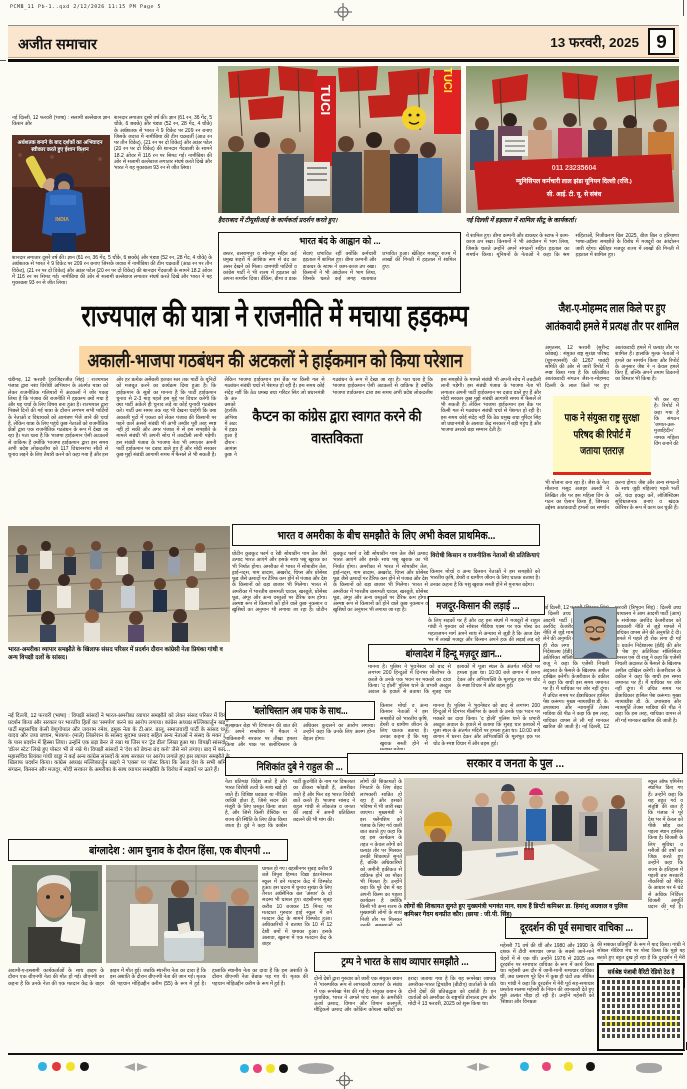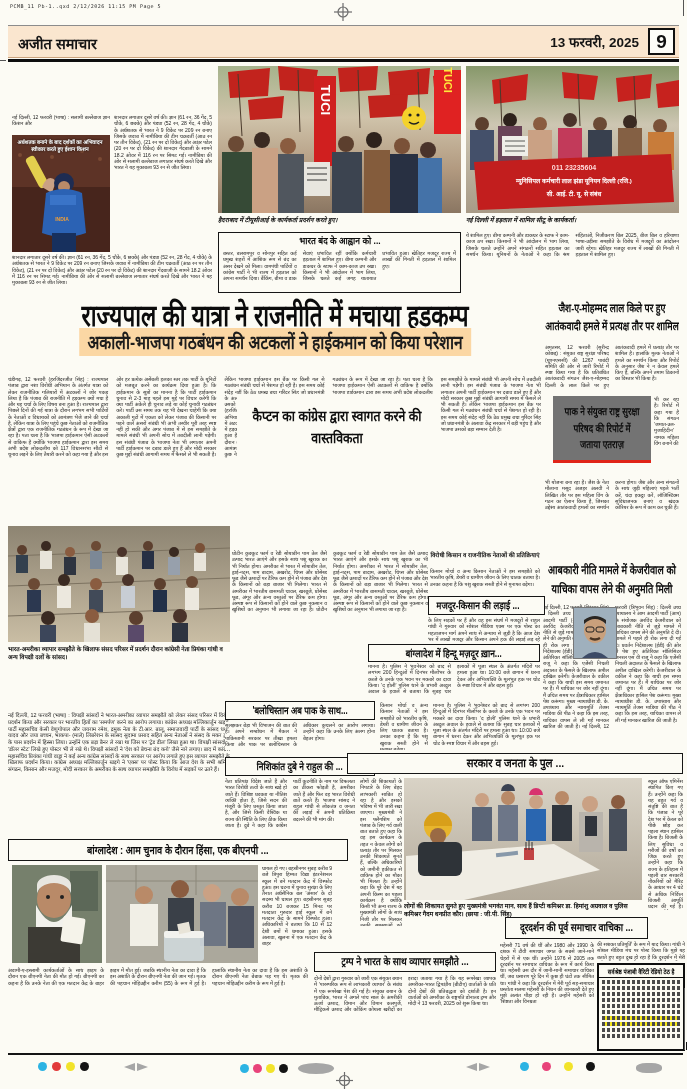--- a/index.html
+++ b/index.html
@@ -190,42 +190,39 @@
           <line x1="39" y1="85" x2="59" y2="85"></line>
         </g>
     </svg>
   </div>
   <div class="abs cap" style="left:466px;top:216px;width:213px;height:13px;font-style:italic">नई दिल्ली में हड़ताल में शामिल सीटू के कार्यकर्ता।</div>
   <div class="abs bt bt2" style="left:466px;top:232px;width:213px;height:60px">ये शामिल हुए। बीमा कम्पनी और डाकघर के स्टाफ ने काम-काज ठप रखा। किसानों ने भी आंदोलन में भाग लिया, जिसके चलते उन्होंने अपने संगठनों सहित हड़ताल का समर्थन किया। यूनियनों के नेताओं ने कहा कि श्रम संहिताओं, निजीकरण बिल 2025, बीज बिल व हरियाणा भाषा-उड़ीसा समझौते के विरोध में मजदूरों का आंदोलन जारी रहेगा। खेतिहर मजदूर राज्य में लाखों की गिनती में हड़ताल में शामिल हुए।</div>
 
   <div class="abs" style="left:8px;top:294px;width:533px;height:48px;overflow:visible">
     <div class="nwc" style="transform:translateX(-50%) scaleX(.75);font-size:30px;font-weight:900;color:#0b0b0b">राज्यपाल की यात्रा ने राजनीति में मचाया हड़कम्प</div>
   </div>
-  <div class="abs" style="left:8px;top:328px;width:533px;height:43px;overflow:visible;text-align:center">
+  <div class="abs" style="left:8px;top:346px;width:533px;height:43px;overflow:visible;text-align:center">
     <div class="nwc" style="transform:translateX(-50%) scaleX(.82);font-size:19px;font-weight:800;color:#1c1c1c;background:#fbd7a4;padding:1px 10px">अकाली-भाजपा गठबंधन की अटकलों ने हाईकमान को किया परेशान</div>
   </div>
 
   <div class="abs bt bt5" style="left:8px;top:376px;width:533px;height:146px">चंडीगढ़, 12 फरवरी (हरजिंदरजीत सिंह) : राज्यपाल पंजाब द्वारा नशा विरोधी अभियान के अंतर्गत यात्रा को लेकर राजनीतिक गलियारों में अटकलों ने जोर पकड़ लिया है कि पंजाब की राजनीति में हड़कम्प क्यों मचा है और यह चर्चा के लिए विषय बना हुआ है। राज्यपाल द्वारा पिछले दिनों की गई यात्रा के दौरान लगभग सभी पार्टियों के नेताओं व विधायकों को आमंत्रण भेजे जाने की चर्चा है, लेकिन यात्रा के लिए पहुंचे कुछ नेताओं को राजनीतिक क्षेत्रों द्वारा एक राजनीतिक गठबंधन के रूप में देखा जा रहा है। पता चला है कि भाजपा हाईकमान ऐसी अटकलों से वाकिफ है क्योंकि भाजपा हाईकमान द्वारा इस समय अभी प्रदेश लोकदलीय को 117 विधानसभा सीटों से चुनाव लड़ने के लिए तैयारी करने को कहा गया है और इस ओर हर प्रत्येक असेंबली हलका स्तर तक पार्टी के यूनिटों को मजबूत करने का कार्यक्रम दिया हुआ है। कि हाईकमान के सूत्रों का मानना है कि पार्टी हाईकमान चुनाव से 2-3 माह पहले इस मुद्दे पर विचार करेगी कि क्या पार्टी अकेले ही चुनाव लड़े या कोई चुनावी गठबंधन करे। पार्टी उस समय तक यह भी देखना चाहेगी कि क्या अकाली गुटों में एकता को लेकर पंजाब की किसानी पर पड़ने वाले असरों संबंधी भी अभी तस्वीर पूरी तरह स्पष्ट नहीं हो सकी और अगर पंजाब में से इस समझौते के मामले संबंधी भी अपनी सोच में तबदीली लानी पड़ेगी। इस संबंधी पंजाब के भाजपा नेता भी लगातार अपनी पार्टी हाईकमान पर दबाव डाले हुए हैं और मोदी सरकार कुछ मुद्दों संबंधी आगामी समय में फैसले ले भी सकती है। लेकिन भाजपा हाईकमान इस बैंक पर किसी गल से गठबंधन संबंधी चर्चा से पेशगत हो रही है। इस समय कोई संदेह नहीं कि ठेठ प्रमुख बचा गुरिंदर सिंह जो प्रधानमंत्री के अलावा केंद्र सरकार में बड़ी पहुंच है और भाजपा उसको बड़ा सम्मान देती है। चंडीगढ़, 12 फरवरी (हरजिंदरजीत सिंह) : राज्यपाल पंजाब द्वारा नशा विरोधी अभियान के अंतर्गत यात्रा को लेकर राजनीतिक गलियारों में अटकलों ने जोर पकड़ लिया है कि पंजाब की राजनीति में हड़कम्प क्यों मचा है और यह चर्चा के लिए विषय बना हुआ है। राज्यपाल द्वारा पिछले दिनों की गई यात्रा के दौरान लगभग सभी पार्टियों के नेताओं व विधायकों को आमंत्रण भेजे जाने की चर्चा है, लेकिन यात्रा के लिए पहुंचे कुछ नेताओं को राजनीतिक क्षेत्रों द्वारा एक राजनीतिक गठबंधन के रूप में देखा जा रहा है। पता चला है कि भाजपा हाईकमान ऐसी अटकलों से वाकिफ है क्योंकि भाजपा हाईकमान द्वारा इस समय अभी प्रदेश लोकदलीय को 117 विधानसभा सीटों से चुनाव लड़ने के लिए तैयारी करने को कहा गया है और इस ओर हर प्रत्येक असेंबली हलका स्तर तक पार्टी के यूनिटों को मजबूत करने का कार्यक्रम दिया हुआ है। कि हाईकमान के सूत्रों का मानना है कि पार्टी हाईकमान चुनाव से 2-3 माह पहले इस मुद्दे पर विचार करेगी कि क्या पार्टी अकेले ही चुनाव लड़े या कोई चुनावी गठबंधन करे। पार्टी उस समय तक यह भी देखना चाहेगी कि क्या अकाली गुटों में एकता को लेकर पंजाब की किसानी पर पड़ने वाले असरों संबंधी भी अभी तस्वीर पूरी तरह स्पष्ट नहीं हो सकी और अगर पंजाब में से इस समझौते के मामले संबंधी भी अपनी सोच में तबदीली लानी पड़ेगी। इस संबंधी पंजाब के भाजपा नेता भी लगातार अपनी पार्टी हाईकमान पर दबाव डाले हुए हैं और मोदी सरकार कुछ मुद्दों संबंधी आगामी समय में फैसले ले भी सकती है। लेकिन भाजपा हाईकमान इस बैंक पर किसी गल से गठबंधन संबंधी चर्चा से पेशगत हो रही है। इस समय कोई संदेह नहीं कि ठेठ प्रमुख बचा गुरिंदर सिंह जो प्रधानमंत्री के अलावा केंद्र सरकार में बड़ी पहुंच है और भाजपा उसको बड़ा सम्मान देती है।</div>
   <div class="abs hl" style="left:545px;top:299px;width:134px;height:42px">
     <div style="width:172px;margin-left:-19px;transform:scaleX(.78);transform-origin:center top;font-size:11.5px;line-height:1.6">जैश-ए-मोहम्मद लाल किले पर हुए आतंकवादी हमले में प्रत्यक्ष तौर पर शामिल</div>
   </div>
 
   <div class="abs" style="left:237px;top:394px;width:200px;height:66px;background:#fcfbf4;display:flex;align-items:center;justify-content:center">
     <div class="hl" style="width:236px;transform:scaleX(.85);font-size:14.5px;line-height:1.55">कैप्टन का कांग्रेस द्वारा स्वागत करने की वास्तविकता</div>
   </div>
   <div class="abs bt bt2" style="left:545px;top:344px;width:134px;height:50px">अमृतसर, 12 फरवरी (सुरीन्द्र कोछड़) : संयुक्त राष्ट्र सुरक्षा परिषद (यूएनएससी) की 1267 पाबंदी समिति की ओर से जारी रिपोर्ट में स्पष्ट किया गया है कि प्रतिबंधित आतंकवादी संगठन जैश-ए-मोहम्मद दिल्ली के लाल किले पर हुए आतंकवादी हमले में प्रत्यक्ष तौर पर शामिल है। हालांकि मुल्क नेताओं ने हमले का समर्थन किया और रिपोर्ट के अनुसार जैश ने न केवल हमले किए हैं, बल्कि अपने तमाम ठिकानों का विस्तार भी किया है।</div>
-  <div class="abs" style="left:553px;top:396px;width:98px;height:67px;background:#737373;border-bottom:3px solid #e02418;display:flex;align-items:center;justify-content:center">
+  <div class="abs" style="left:553px;top:396px;width:98px;height:79px;background:#fef9c3;border-bottom:3px solid #e02418;display:flex;align-items:center;justify-content:center">
     <div class="hl" style="width:120px;transform:scaleX(.8);font-size:10.5px;line-height:1.6">पाक ने संयुक्त राष्ट्र सुरक्षा परिषद की रिपोर्ट में जताया एतराज़</div>
   </div>
   <div class="abs bt" style="left:654px;top:396px;width:25px;height:79px">भी कर रहा है। रिपोर्ट में कहा गया है कि संगठन 'जमात-उल-मुजाहिदीन' नामक महिला विंग बनाने की</div>
   <div class="abs bt bt2" style="left:545px;top:479px;width:134px;height:80px">भी योजना बना रहा है। जैश के नेता मौलाना मसूद अजहर अलवी ने लिखित तौर पर इस महिला विंग के गठन का ऐलान किया है, जिसका उद्देश्य आतंकवादी हमलों का समर्थन करना होगा। जैश और अन्य संगठनों के साथ जुड़ी महिलाएं पहले भर्ती करें, चंदा इकट्ठा करें, लॉजिस्टिक्स सुविधाजनक बनाएं व खंदक कोरियर के रूप में काम कर चुकी हैं।</div>
 
-  <div class="abs hl" style="left:543px;top:561px;width:138px;height:41px">
-    <div style="width:178px;margin-left:-20px;transform:scaleX(.775);transform-origin:center top;font-size:12px;line-height:1.6">आबकारी नीति मामले में केजरीवाल को याचिका वापस लेने की अनुमति मिली</div>
-  </div>
   <div class="abs bt bt2" style="left:543px;top:604px;width:138px;height:146px">नई दिल्ली, 12 फरवरी (त्रिभुवन सिंह) : दिल्ली उच्च न्यायालय ने आम आदमी पार्टी (आप) के संयोजक अरविंद केजरीवाल को आबकारी नीति से जुड़े मामले में याचिका वापस लेने की अनुमति दे दी। मामले में पहले ही रोक लगा दी गई है। प्रवर्तन निदेशालय (ईडी) की ओर से पेश हुए अतिरिक्त सॉलिसिटर जनरल एस वी राजू ने कहा कि एजेंसी निचली अदालत के फैसले के खिलाफ अपील दाखिल करेगी। केजरीवाल के वकील ने कहा कि याची इस समय जमानत पर हैं। मैं याचिका पर जोर नहीं दूंगा। मैं उचित समय पर क्षेत्राधिकार हासिल पेश करूंगा। मुख्य न्यायाधीश डी. के. उपाध्याय और न्यायमूर्ति तेजस माडिया की पीठ ने कहा कि इस तरह, याचिका वापस ले ली गई मानकर खारिज की जाती है। नई दिल्ली, 12 फरवरी (त्रिभुवन सिंह) : दिल्ली उच्च न्यायालय ने आम आदमी पार्टी (आप) के संयोजक अरविंद केजरीवाल को आबकारी नीति से जुड़े मामले में याचिका वापस लेने की अनुमति दे दी। मामले में पहले ही रोक लगा दी गई है। प्रवर्तन निदेशालय (ईडी) की ओर से पेश हुए अतिरिक्त सॉलिसिटर जनरल एस वी राजू ने कहा कि एजेंसी निचली अदालत के फैसले के खिलाफ अपील दाखिल करेगी। केजरीवाल के वकील ने कहा कि याची इस समय जमानत पर हैं। मैं याचिका पर जोर नहीं दूंगा। मैं उचित समय पर क्षेत्राधिकार हासिल पेश करूंगा। मुख्य न्यायाधीश डी. के. उपाध्याय और न्यायमूर्ति तेजस माडिया की पीठ ने कहा कि इस तरह, याचिका वापस ले ली गई मानकर खारिज की जाती है।</div>
   <div class="abs photo" style="left:573px;top:607px;width:44px;height:52px;border:1px solid #777">
     <svg width="42" height="50" viewBox="0 0 42 50">
       <rect width="42" height="50" fill="#9fb0bd"></rect>
       <path d="M8 50 q13 -12 26 0 z" fill="#3c4a66"></path>
       <ellipse cx="21" cy="22" rx="11" ry="13" fill="#c9a07c"></ellipse>
       <path d="M10 16 q11 -10 22 0 l0 -4 q-11 -8 -22 0z" fill="#2a2622"></path>
       <rect x="12" y="19" width="8" height="5" rx="2" fill="none" stroke="#222" stroke-width="1"></rect>
       <rect x="22" y="19" width="8" height="5" rx="2" fill="none" stroke="#222" stroke-width="1"></rect>
       <path d="M16 30 q5 3 10 0" stroke="#4a3524" stroke-width="2.4" fill="none"></path>
@@ -282,20 +279,23 @@
         <circle cx="128" cy="92" r="7" fill="#5c3f2e"></circle>
           <rect x="120" y="99" width="16" height="17" fill="#5a4a6a"></rect>
         <circle cx="172" cy="90" r="7" fill="#4a332a"></circle>
           <rect x="164" y="97" width="16" height="19" fill="#2e3440"></rect>
       </g>
     </svg>
   </div>
   <div class="abs cap" style="left:8px;top:645px;width:222px;height:21px;font-size:6px">भारत-अमरीका व्यापार समझौते के खिलाफ संसद परिसर में प्रदर्शन दौरान कांग्रेसी नेता प्रियंका गांधी व अन्य विपक्षी दलों के सांसद।</div>
   <div class="abs bt" style="left:8px;top:712px;width:222px;height:125px;font-size:5.4px">नई दिल्ली, 12 फरवरी (भाषा) : विपक्षी सांसदों ने भारत-अमरीका व्यापार समझौते को लेकर संसद परिसर में विरोध प्रदर्शन किया और सरकार पर भारतीय हितों का 'समर्पण' करने का आरोप लगाया। कांग्रेस अध्यक्ष मल्लिकार्जुन खड़गे, पार्टी महासचिव केसी वेणुगोपाल और जयराम रमेश, द्रमुक नेता के टी.आर. बालू, समाजवादी पार्टी के सांसद धर्मेंद्र यादव और जया बच्चन, भाकपा- (माले) लिबरेशन के सांसद सुदामा प्रसाद सहित अन्य नेताओं ने संसद के मकर द्वार के पास प्रदर्शन में हिस्सा लिया। उन्होंने एक बड़ा बैनर ले रखा था जिस पर 'ट्रेड डील' लिखा हुआ था। विपक्षी सांसदों ने 'डॉलर स्टेट' लिखे हुए पोस्टर भी ले रखे थे। विपक्षी सांसदों ने 'देश को बेचना बंद करो' जैसे नारे लगाए। बाद में कांग्रेस महासचिव प्रियंका गांधी वाड्रा ने कई अन्य कांग्रेस सांसदों के साथ सरकार पर आरोप लगाते हुए इस व्यापार समझौते के खिलाफ प्रदर्शन किया। कांग्रेस अध्यक्ष मल्लिकार्जुन खड़गे ने 'एक्स' पर पोस्ट किया कि आज देश के सभी श्रमिक संगठन, किसान और मजदूर, मोदी सरकार के अमरीका के साथ व्यापार समझौति के विरोध में सड़कों पर उतरे हैं।</div>
 
+  <div class="abs box" style="left:232px;top:524px;width:308px;height:22px;display:flex;align-items:center;justify-content:center;overflow:visible">
+    <div class="hl nw" style="transform:scaleX(.85);font-size:11px;white-space:nowrap">भारत व अमरीका के बीच समझौते के लिए अभी केवल प्राथमिक...</div>
+  </div>
   <div class="abs bt bt2" style="left:232px;top:550px;width:196px;height:148px">प्रोटीन कुक्कुट फार्म व रेडी सोयाबीन पाम तेल जैसे उत्पाद भारत आएंगे और इसके साथ पशु खुराक का भी निर्यात होगा। अमरीका से भारत में सोयाबीन तेल, ड्राई-नट्स, पाम बादाम, अखरोट, चिप्स और प्रोसेस्ड फूड जैसे उत्पादों पर टैरिफ कम होने से पंजाब और देश के किसानों को बड़ा बाजार भी मिलेगा। भारत से अमरीका में भारतीय बासमती चावल, खरबूजे, प्रोसेस्ड फूड, अंगूर और अन्य वस्तुओं पर टैरिफ कम होगा। अस्पष्ट रूप से किसानों को होने वाले कुछ नुकसान व खुशियों का अनुमान भी लगाया जा रहा है। प्रोटीन कुक्कुट फार्म व रेडी सोयाबीन पाम तेल जैसे उत्पाद भारत आएंगे और इसके साथ पशु खुराक का भी निर्यात होगा। अमरीका से भारत में सोयाबीन तेल, ड्राई-नट्स, पाम बादाम, अखरोट, चिप्स और प्रोसेस्ड फूड जैसे उत्पादों पर टैरिफ कम होने से पंजाब और देश के किसानों को बड़ा बाजार भी मिलेगा। भारत से अमरीका में भारतीय बासमती चावल, खरबूजे, प्रोसेस्ड फूड, अंगूर और अन्य वस्तुओं पर टैरिफ कम होगा। अस्पष्ट रूप से किसानों को होने वाले कुछ नुकसान व खुशियों का अनुमान भी लगाया जा रहा है।</div>
   <div class="abs" style="left:430px;top:551px;width:110px;height:16px;font-size:6px;font-weight:bold;text-align:center;color:#111;overflow:hidden">विरोधी किसान व राजनीतिक नेताओं की प्रतिक्रियाएं</div>
   <div class="abs bt" style="left:430px;top:568px;width:110px;height:26px">किसान मोर्चा व अन्य किसान नेताओं ने इस समझौते को भारतीय कृषि, डेयरी व ग्रामीण जीवन के लिए घातक बताया है। उनका कहना है कि पशु खुराक सस्ती होने से मुनाफा बढ़ेगा।</div>
 
   <div class="abs box" style="left:428px;top:596px;width:117px;height:19px;display:flex;align-items:center;justify-content:flex-start;overflow:visible">
     <div class="hl nw" style="transform:scaleX(.85);font-size:10px;white-space:nowrap">मजदूर-किसान की लड़ाई ...</div>
   </div>
   <div class="abs bt" style="left:428px;top:617px;width:112px;height:25px">के लिए सड़कों पर हैं और वह इस संघर्ष में मजदूरों से राहुल गांधी ने गुरुवार को सोशल मीडिया एक्स पर एक पोस्ट का महताजपन मार्ग अपने साथ से अन्याय से जुड़ी है कि आज देश भर में लाखों मजदूर और किसान अपने हक की लड़ाई लड़ रहे हैं।</div>
 
   <div class="abs box" style="left:368px;top:644px;width:172px;height:18px;display:flex;align-items:center;justify-content:center;overflow:visible">
@@ -355,21 +355,21 @@
           <line x1="122" y1="64" x2="122" y2="72"></line>
           <line x1="125" y1="62" x2="125" y2="72"></line>
           <line x1="128" y1="64" x2="128" y2="72"></line>
         </g>
       <rect x="92" y="74" width="22" height="4" fill="#8899aa" transform="rotate(-6 103 76)"></rect>
     </svg>
   </div>
   <div class="abs cap" style="left:404px;top:902px;width:238px;height:26px;font-size:6.2px">लोगों की शिकायत सुनते हुए मुख्यमंत्री भगवंत मान, साथ हैं डिप्टी कमिश्नर डा. हिमांशु अग्रवाल व पुलिस कमिश्नर गैदम धनप्रीत कौर। (छाया : जी.पी. सिंह)</div>
   <div class="abs bt" style="left:648px;top:778px;width:35px;height:132px">स्कूल ऑफ एमिनेंस स्थापित किए गए हैं। उन्होंने कहा कि यह बहुत गर्व व संतुष्टि की बात है कि पंजाब ने पूरे देश भर में केरल को पीछे छोड़ कर पहला स्थान हासिल किया है। बिजली के लिए सुविधा व मरीजों की वर्षों का जिक्र करते हुए उन्होंने कहा कि राज्य के इतिहास में पहली बार सरकारी नौकरियों को मैरिट के आधार पर 4 घंटे से अधिक निर्विघ्न बिजली आपूर्ति प्रदान की गई है। इस मौके पर मुख्यमंत्री भगवंत मान ने कहा कि राज्य सरकार राज्य की प्रत्येक महिला को 1100 रुपए की वित्तीय सहायता देगी, उचित समय पर यह वायदा भी पूरा किया जाएगा।</div>
 
-  <div class="abs box" style="left:8px;top:839px;width:340px;height:22px;display:flex;align-items:center;justify-content:center;overflow:visible">
+  <div class="abs box" style="left:8px;top:839px;width:280px;height:22px;display:flex;align-items:center;justify-content:flex-end;overflow:visible">
     <div class="hl nw" style="transform:scaleX(.85);font-size:11px;white-space:nowrap">बांग्लादेश : आम चुनाव के दौरान हिंसा, एक बीएनपी ...</div>
   </div>
   <div class="abs photo" style="left:12px;top:865px;width:90px;height:98px">
     <svg width="90" height="98" viewBox="0 0 90 98">
       <rect width="90" height="98" fill="#76806c"></rect>
       <rect x="58" y="6" width="28" height="40" fill="#5c6858"></rect>
       <ellipse cx="42" cy="34" rx="17" ry="19" fill="#b98a68"></ellipse>
       <path d="M25 30 a17 12 0 0 1 34 0 l0 -10 a17 10 0 0 0 -34 0 z" fill="#e8e6e0"></path>
       <path d="M24 40 q18 34 36 0 l0 26 q-18 14 -36 0 z" fill="#f2f1ec"></path>
       <rect x="16" y="62" width="52" height="36" fill="#3c3a34"></rect>

